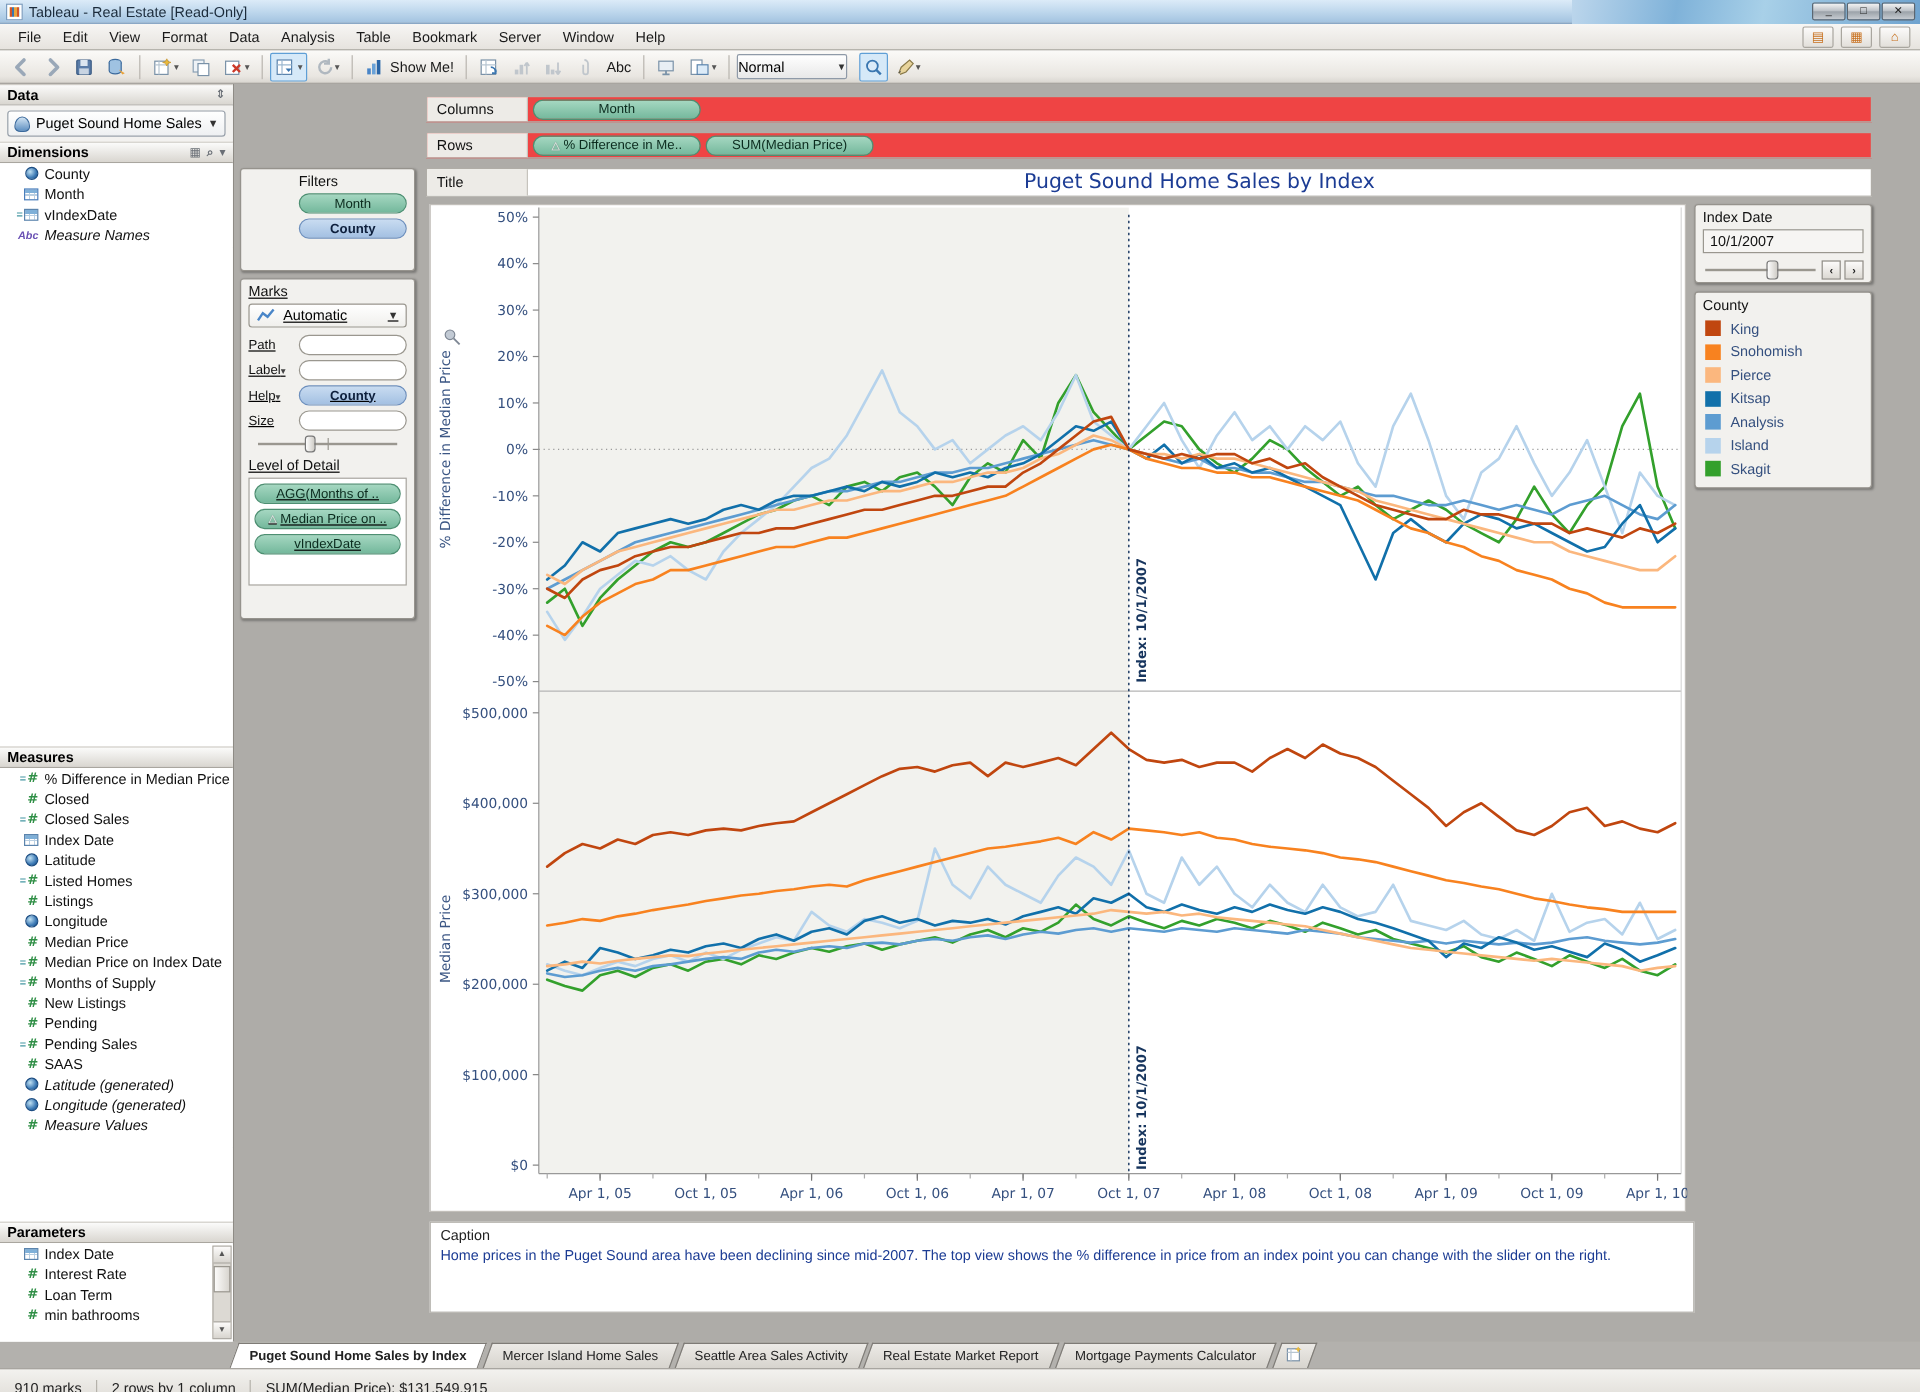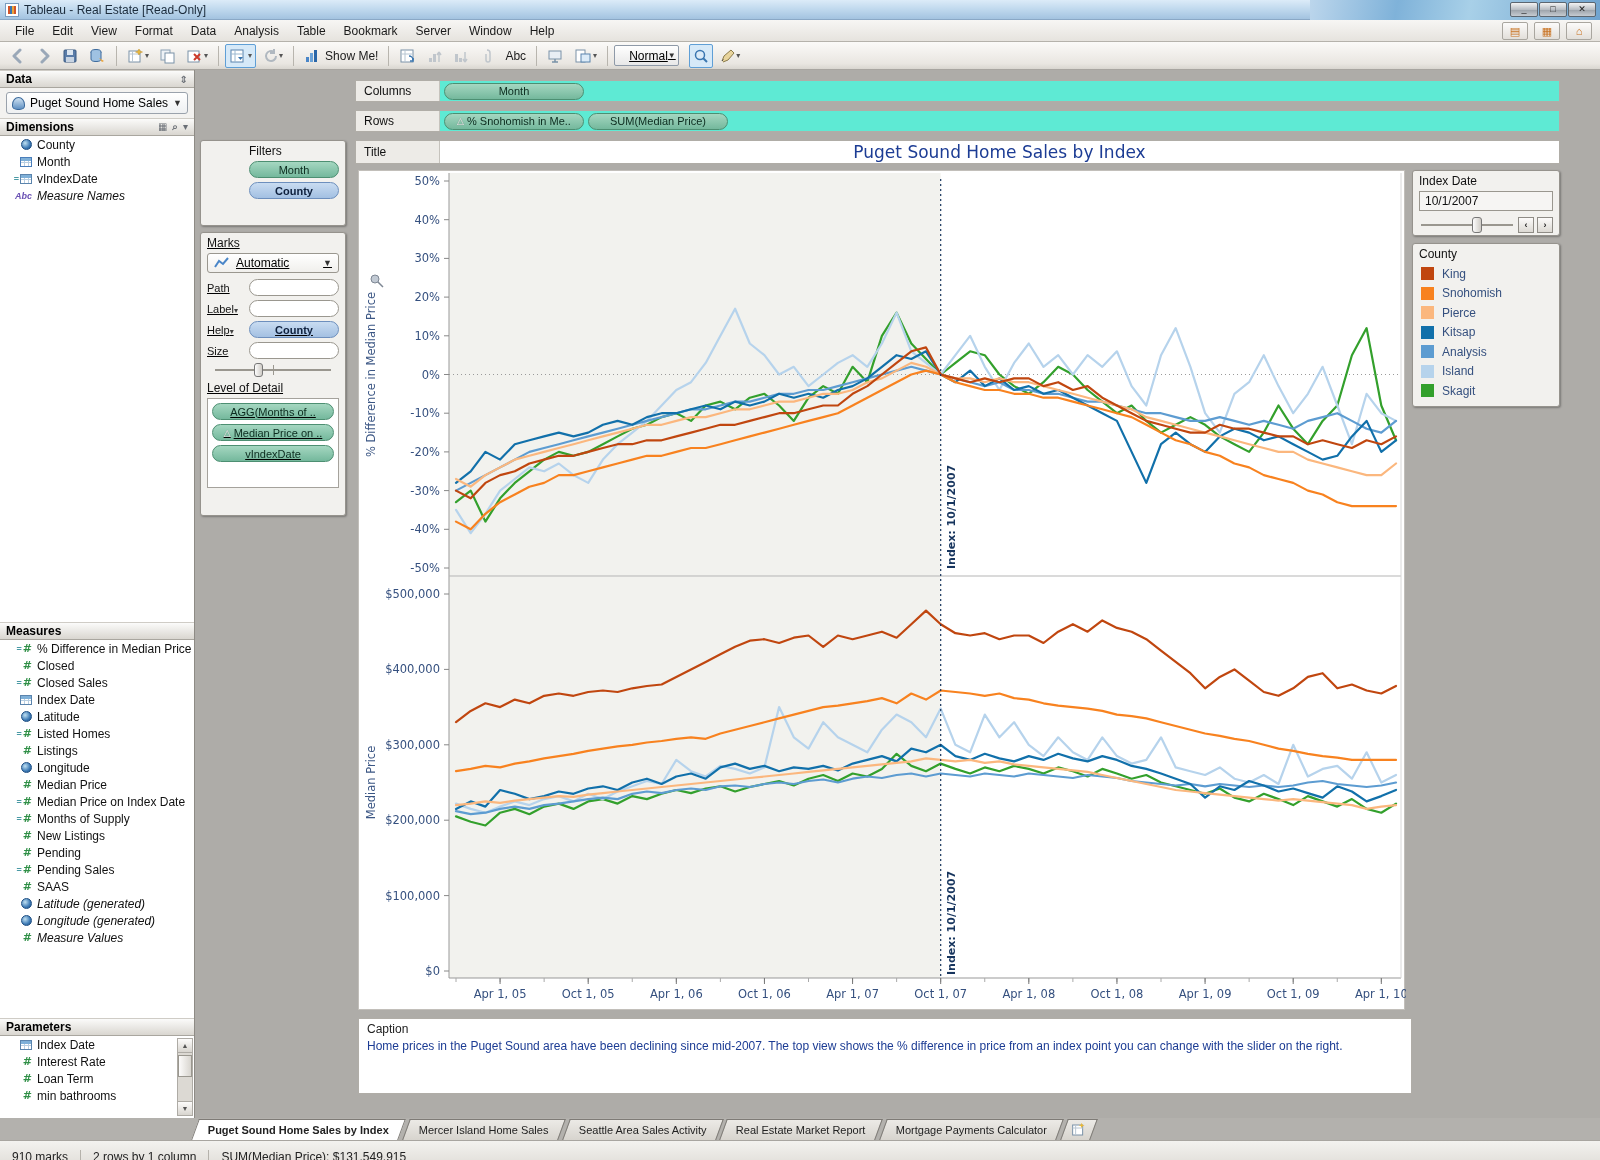--- a/index.html
+++ b/index.html
@@ -33,22 +33,22 @@
 
   .toolbar { position:absolute; left:0; top:42px; width:1600px; height:28px;
     background:linear-gradient(180deg,#fbfaf8,#e9e6e1 80%,#d9d6d0); border-bottom:1px solid #a8a5a0;
     display:flex; align-items:center; gap:2px; padding-left:6px; }
   .tb-btn { height:24px; min-width:24px; display:flex; align-items:center; justify-content:center;
     border:1px solid transparent; border-radius:2px; padding:0 3px; }
   .tb-btn.hl { border:1px solid #5f9fd6; background:#d6e9f8; }
   .tb-sep { width:1px; height:20px; background:#b8b5ae; margin:0 4px; }
   .tb-caret { font-size:8px; color:#555; margin-left:1px; }
   .tb-label { font-size:12px; color:#1a1a1a; margin-left:4px; }
-  .fit-select { height:21px; width:65px; border:1px solid #8f9aa8; border-radius:2px; background:linear-gradient(#fff,#e8e8e8);
-    display:flex; align-items:center; justify-content:space-between; padding:0 14px; font-size:12px;text-decoration:underline; }
+  .fit-select { height:21px; width:92px; border:1px solid #8f9aa8; border-radius:2px; background:linear-gradient(#fff,#e8e8e8);
+    display:flex; align-items:center; justify-content:space-between; padding:0 0; font-size:12px; }
   .fit-select .arrow-box { font-size:8px; color:#333; }
 
   
   .left-panel { position:absolute; left:0; top:70px; width:195px; height:1048px;
     background:#fff; border-right:1px solid #8e8b85; display:flex; flex-direction:column; }
   .pane-header { height:18px; flex:0 0 18px; background:linear-gradient(#fbfbfa,#d9d6d0);
     border-top:1px solid #cfccc6; border-bottom:1px solid #a9a69f; font-weight:bold; font-size:12px;
     padding:1px 6px; display:flex; align-items:center; }
   .pane-header .hdr-icons { margin-left:auto; display:flex; gap:5px; color:#6a6f76; font-size:10px; }
   .datasource-row { flex:0 0 30px; background:#f3f2f0; display:flex; align-items:center; padding:0 6px; }
@@ -97,21 +97,21 @@
     display:flex; align-items:center; gap:6px; padding:0 6px; margin:2px 0 6px; }
   .mark-select .caret { margin-left:auto; font-size:9px; color:#333; }
   .size-slider { position:relative; height:14px; margin:4px 8px 2px; }
   .size-slider .track { position:absolute; left:0; right:0; top:6px; height:2px; background:#9a978f; }
   .size-slider .mid { position:absolute; left:50%; top:2px; width:1px; height:10px; background:#9a978f; }
   .size-slider .thumb { position:absolute; left:34%; top:0; width:9px; height:14px; border:1px solid #777;
     border-radius:3px; background:linear-gradient(90deg,#fdfdfd,#cfccc6); }
   .lod-box { background:#fff; border:1px solid #a5a29c; min-height:90px; padding:4px; display:flex;
     flex-direction:column; gap:4px; }
 
-  .shelf { position:absolute; height:22px; background:#5eead4; border:1px solid #b0ada7; display:flex; }
+  .shelf { position:absolute; height:22px; background:#ef4444; border:1px solid #b0ada7; display:flex; }
   .shelf-label { width:84px; flex:0 0 84px; background:#edebe7; border-right:1px solid #c6c3bd;
     font-size:12px; color:#111; display:flex; align-items:center; padding:0 8px; }
   .shelf-pills { display:flex; align-items:center; gap:4px; padding:0 4px; }
   .shelf-pills .pill { min-width:140px; }
   .title-band { position:absolute; height:24px; background:#fff; border:1px solid #b0ada7; display:flex; }
   .title-band .band-area { flex:1; display:flex; align-items:center; justify-content:center; }
   .chart-title { font-size:17px; color:#1c3c94; font-family:"DejaVu Sans","Liberation Sans",sans-serif; }
 
   .chart-box { position:absolute; left:163px; top:100px; width:1047px; height:840px;
     background:#fff; border:1px solid #c2bfba; }
@@ -605,21 +605,21 @@
           <div class="pill green">
             <span>Month</span>
           </div>
         </div>
     </div>
     <div class="shelf" style="left:160px; top:40px; width:1205px;">
       <div class="shelf-label">Rows</div>
       <div class="shelf-pills" id="rows-pills">
           <div class="pill green">
             <span class="delta">△</span>
-            <span>% Snohomish in Me..</span>
+            <span>% Difference in Me..</span>
           </div>
           <div class="pill green">
             <span>SUM(Median Price)</span>
           </div>
         </div>
     </div>
     <div class="title-band" style="left:160px; top:70px; width:1205px;">
       <div class="shelf-label">Title</div>
       <div class="band-area">
         <span class="chart-title">Puget Sound Home Sales by Index</span>

